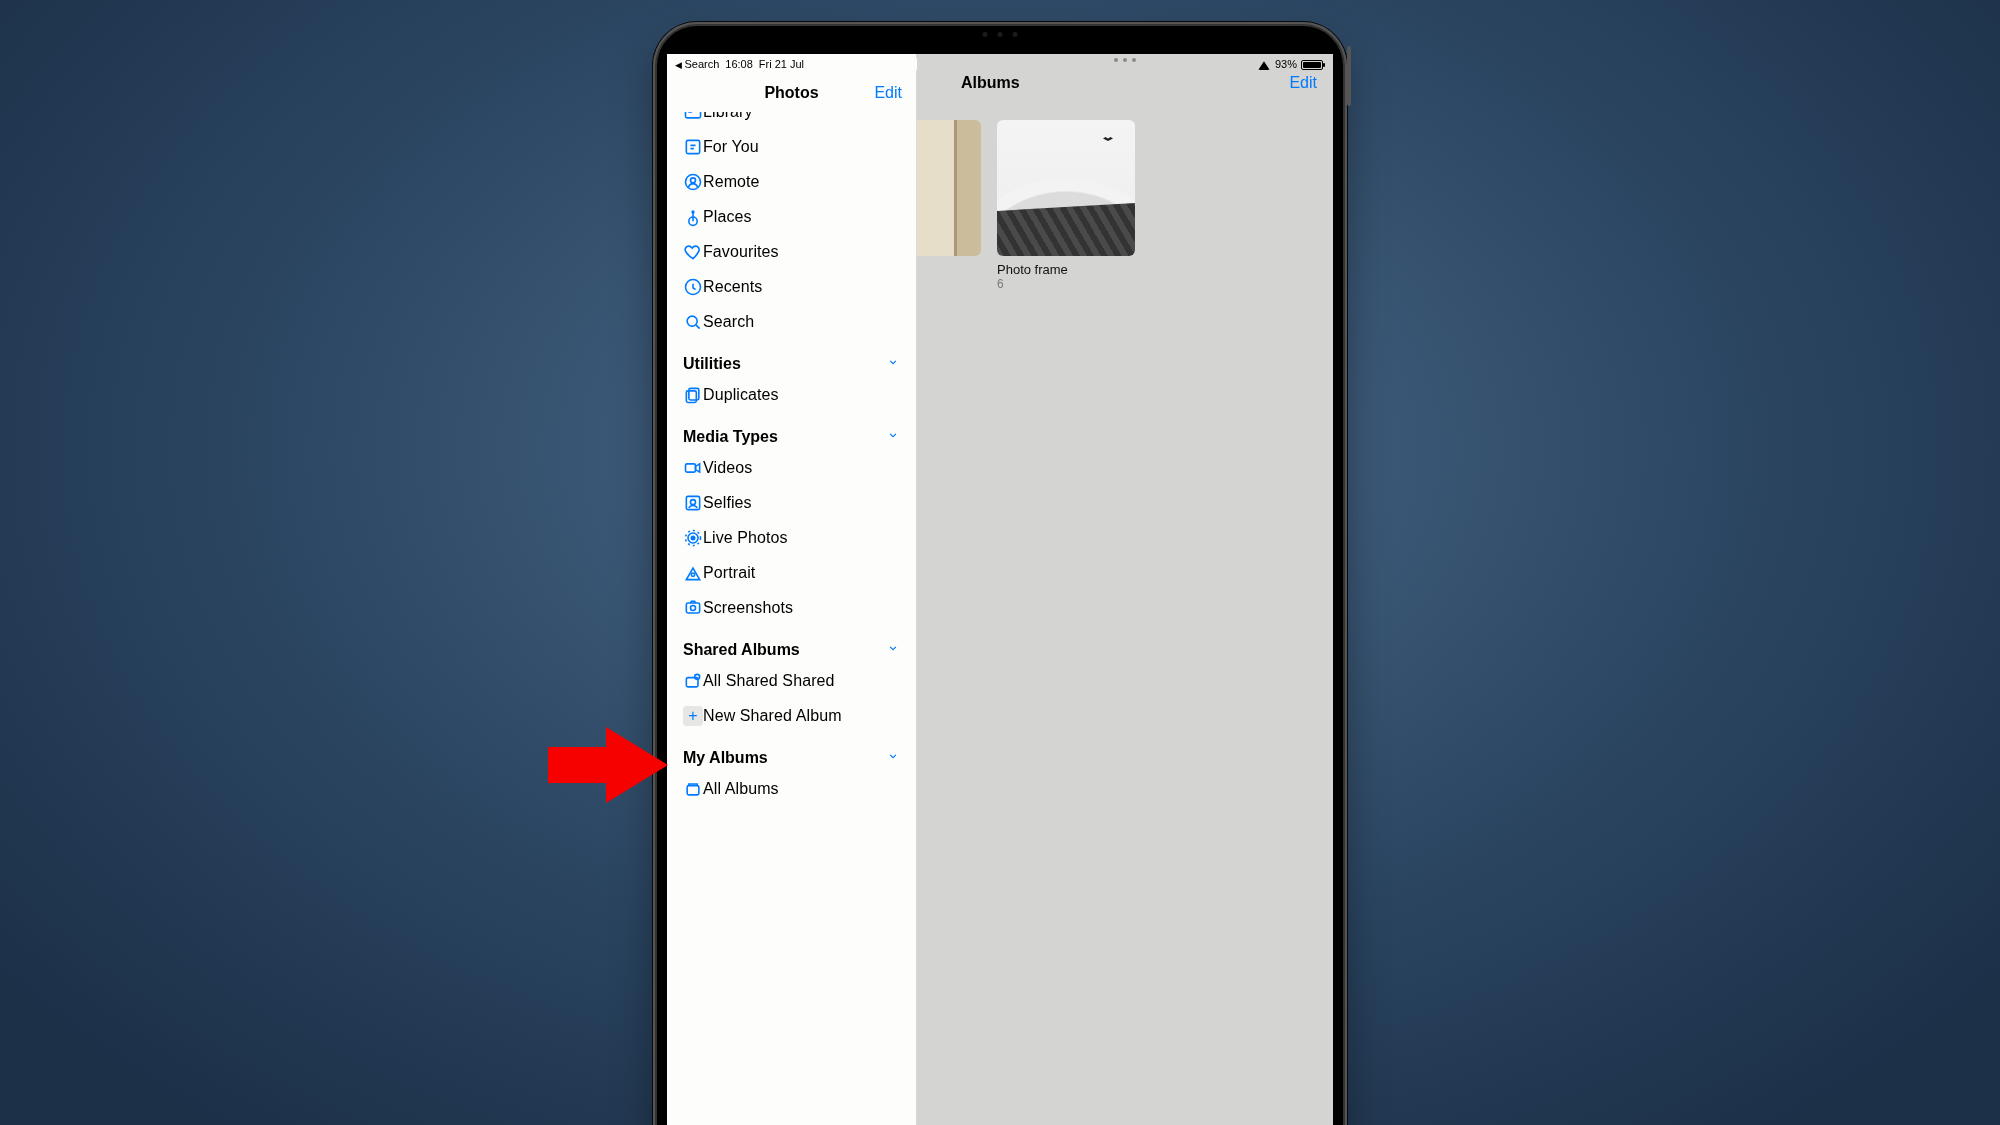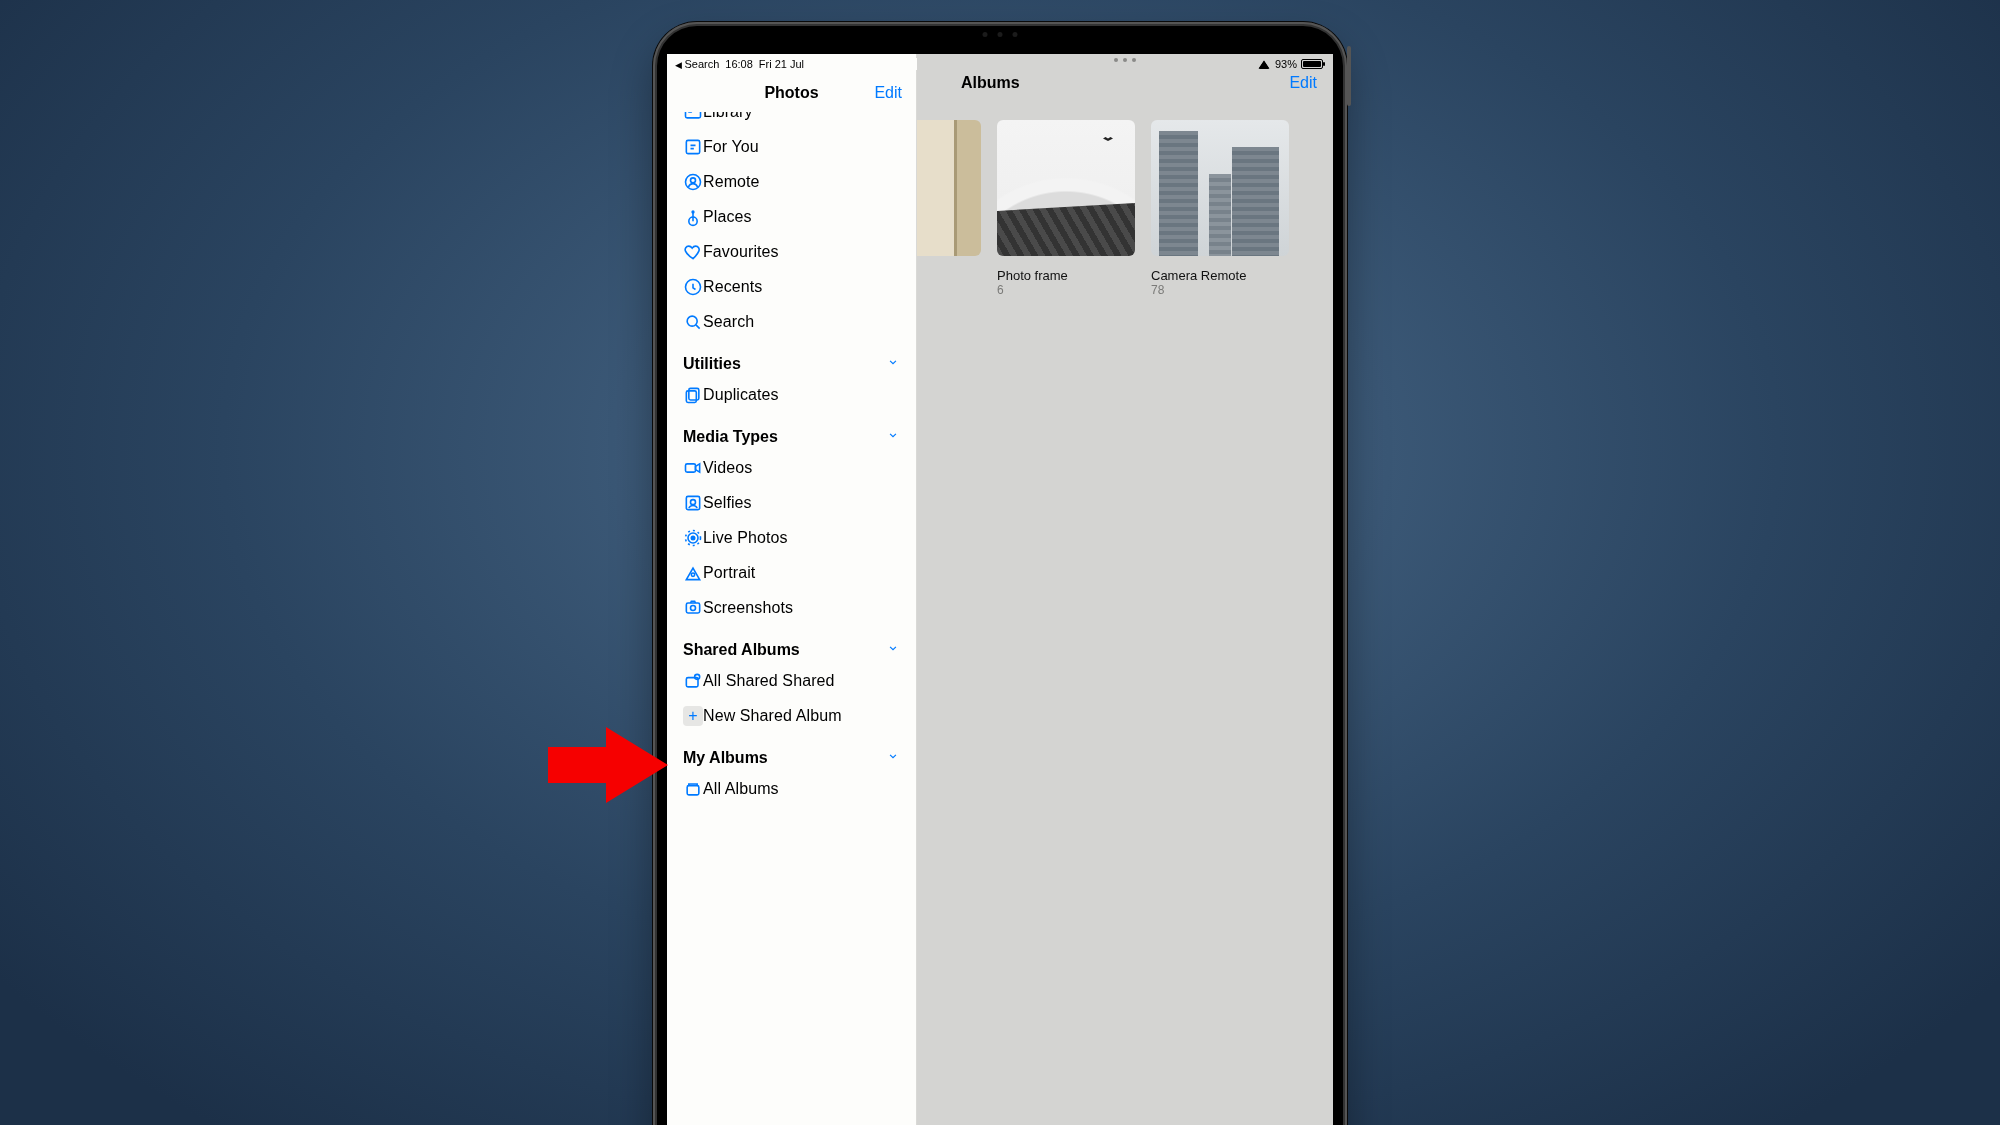--- a/index.html
+++ b/index.html
@@ -66,21 +66,21 @@
   }
   .status-left {
     width: 250px;
     background: #fdfdfb;
     display: flex; align-items: center; gap: 6px;
     padding-left: 8px;
   }
   .status-left .back-search::before { content: "◀ "; font-size: 9px; }
   .status-right {
     flex: 1;
-    display: flex; justify-content: flex-end; align-items: center; gap: 4px;
+    display: flex; justify-content: flex-end; align-items: flex-end; gap: 4px;
     padding-right: 10px;
   }
   .wifi-icon {
     width: 13px; height: 10px; position: relative;
   }
   .wifi-icon::before {
     content: ""; position: absolute; left: 0; bottom: 0;
     width: 0; height: 0;
     border-left: 6px solid transparent;
     border-right: 6px solid transparent;
@@ -187,21 +187,21 @@
   .album.partial {
     width: 64px;            
     margin-left: 0;
   }
   .thumb {
     width: 100%; height: 136px; border-radius: 6px;
     background: linear-gradient(#bbb,#999);
     position: relative; overflow: hidden;
   }
   .album.partial .thumb { border-radius: 0 6px 6px 0; }
-  .album .name { font-size: 13px; margin-top: 12px; color:#111; }
+  .album .name { font-size: 13px; margin-top: 6px; color:#111; }
   .album .count { font-size: 12px; color:#7a7a78; }
 
   
   .thumb.book {
     background: linear-gradient(90deg, #e7deca 0 58%, #a99a76 58% 62%, #cbbd9b 62% 100%);
   }
   .thumb.dome {
     background:
       radial-gradient(circle at 50% 130%, #dcdcdc 0 55%, #f3f3f3 56% 62%, transparent 63%),
       linear-gradient(#f4f4f4,#ededed);
@@ -480,24 +480,17 @@
 
       <div class="album-row">
         <div class="album partial">
           <div class="thumb book"></div>
         </div>
         <div class="album">
           <div class="thumb dome"></div>
           <div class="name">Photo frame</div>
           <div class="count">6</div>
         </div>
-        <div class="album">
-          <div class="thumb towers">
-              <div class="mid"></div>
-            </div>
-          <div class="name">Camera Remote</div>
-          <div class="count">78</div>
-        </div>
       </div>
     </main>
 
   </div>
 </div>
 
 </body></html>

